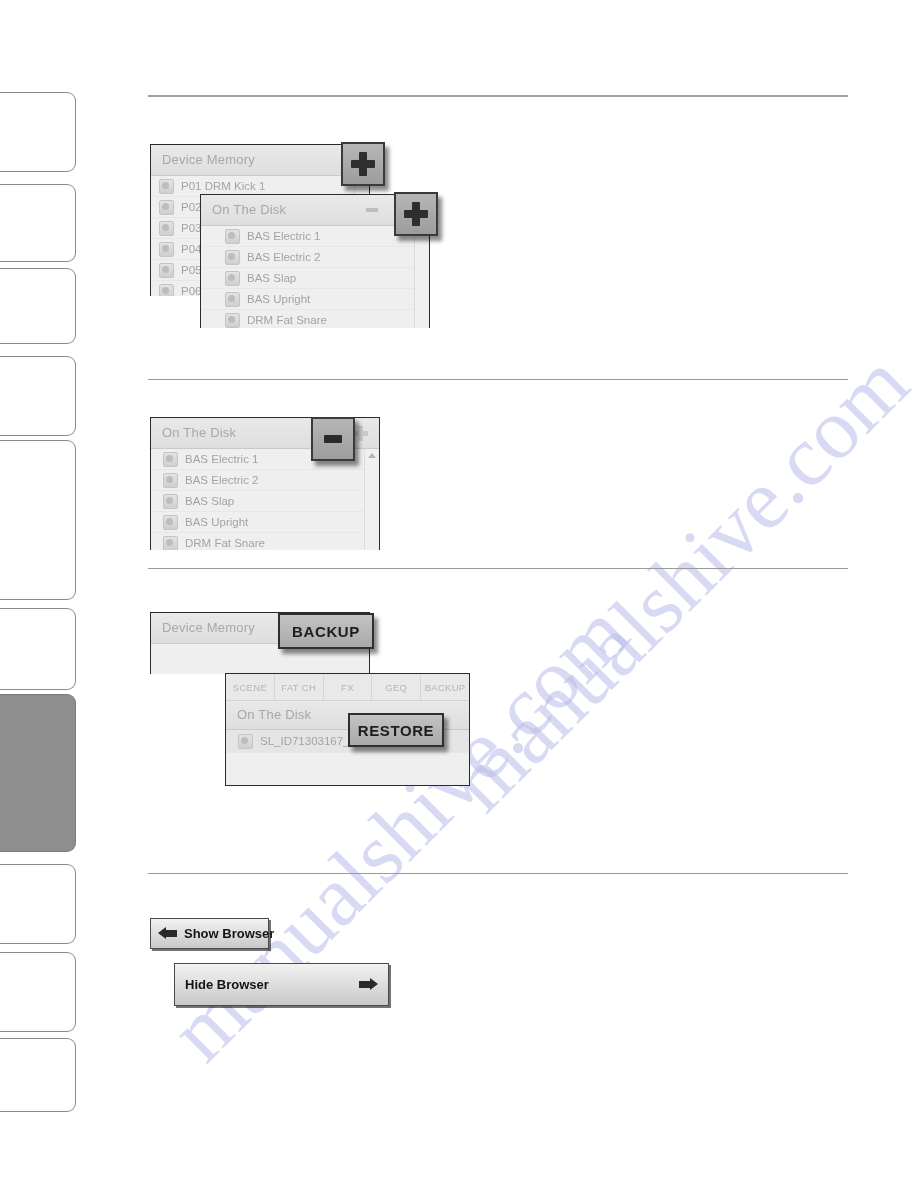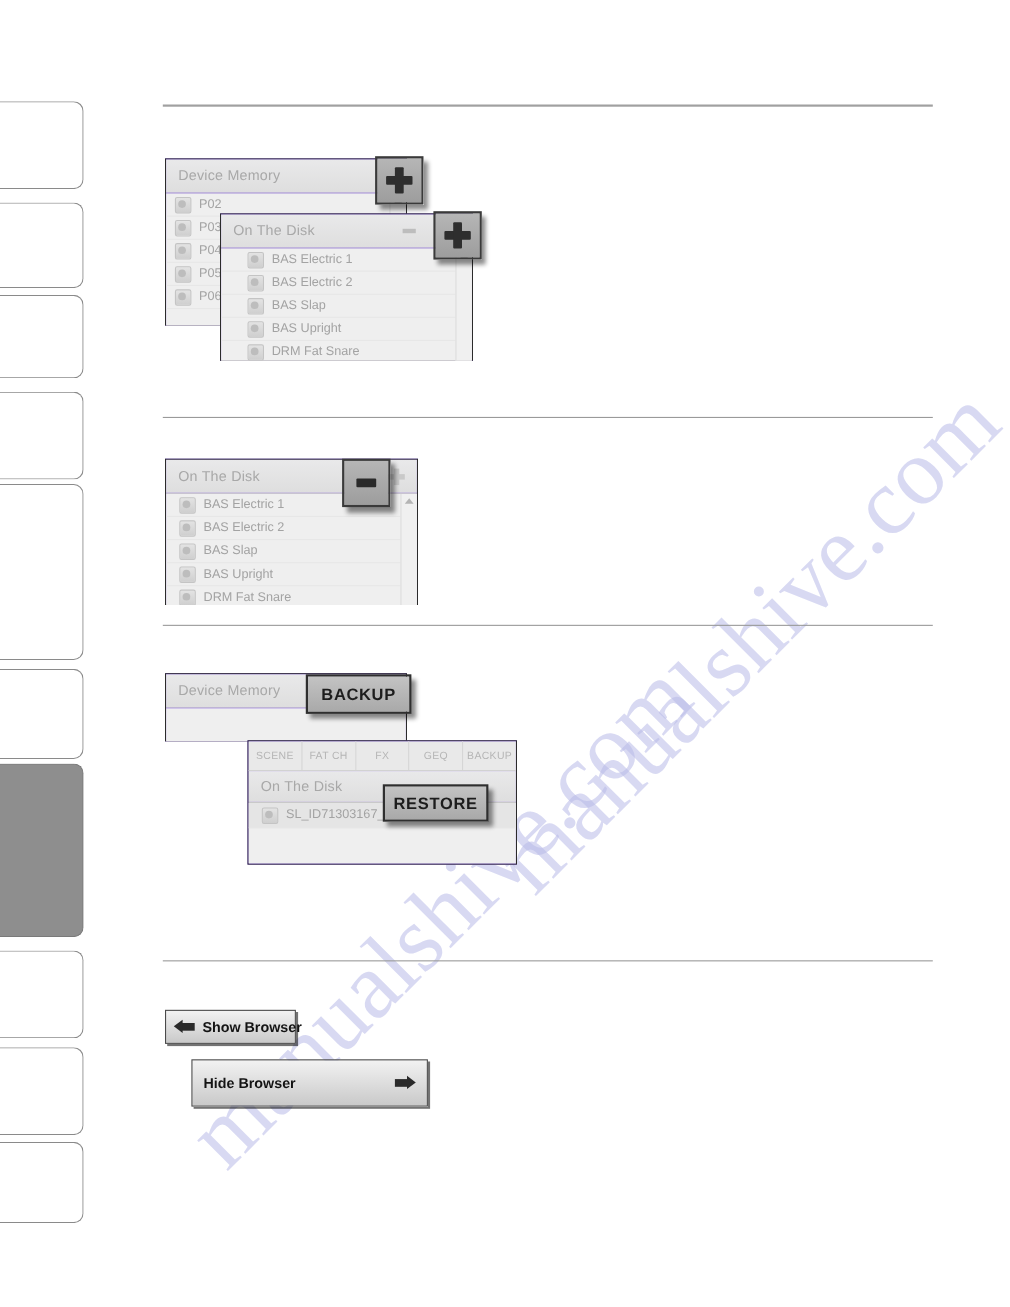--- a/index.html
+++ b/index.html
@@ -23,21 +23,21 @@
   }
   .side-tab.active{background:#8e8e8e;border-color:#7a7a7a;}
 
   
   .rule{position:absolute;left:148px;width:700px;height:1px;background:#9a9a9a;}
   .rule.thick{height:2px;background:#a0a0a0;}
 
   
   .panel{
     position:absolute;
-    background:#8b5cf6;
+    background:#86efac;
     border:1px solid #2b2b2b;
     box-sizing:border-box;
     font-size:11.5px;
     color:#9d9d9d;
   }
   .panel-title{
     height:30px;line-height:30px;
     padding-left:11px;
     background:linear-gradient(#e9e9ea,#dedede);
     border-bottom:1px solid #c9c9c9;
@@ -207,20 +207,24 @@
 <div class="rule thick" style="top:95px;"></div>
 <div class="rule" style="top:379px;"></div>
 <div class="rule" style="top:568px;"></div>
 <div class="rule" style="top:873px;"></div>
 
 <div class="panel" style="left:150px;top:144px;width:220px;height:152px;">
   <div class="panel-title">Device Memory</div>
   <div class="panel-body" style="height:120px;">
     <div class="row">
         <span class="ico"></span>
+        <span>P01 DRM Kick 1</span>
+      </div>
+    <div class="row">
+        <span class="ico"></span>
         <span>P02</span>
       </div>
     <div class="row">
         <span class="ico"></span>
         <span>P03</span>
       </div>
     <div class="row">
         <span class="ico"></span>
         <span>P04</span>
       </div>

